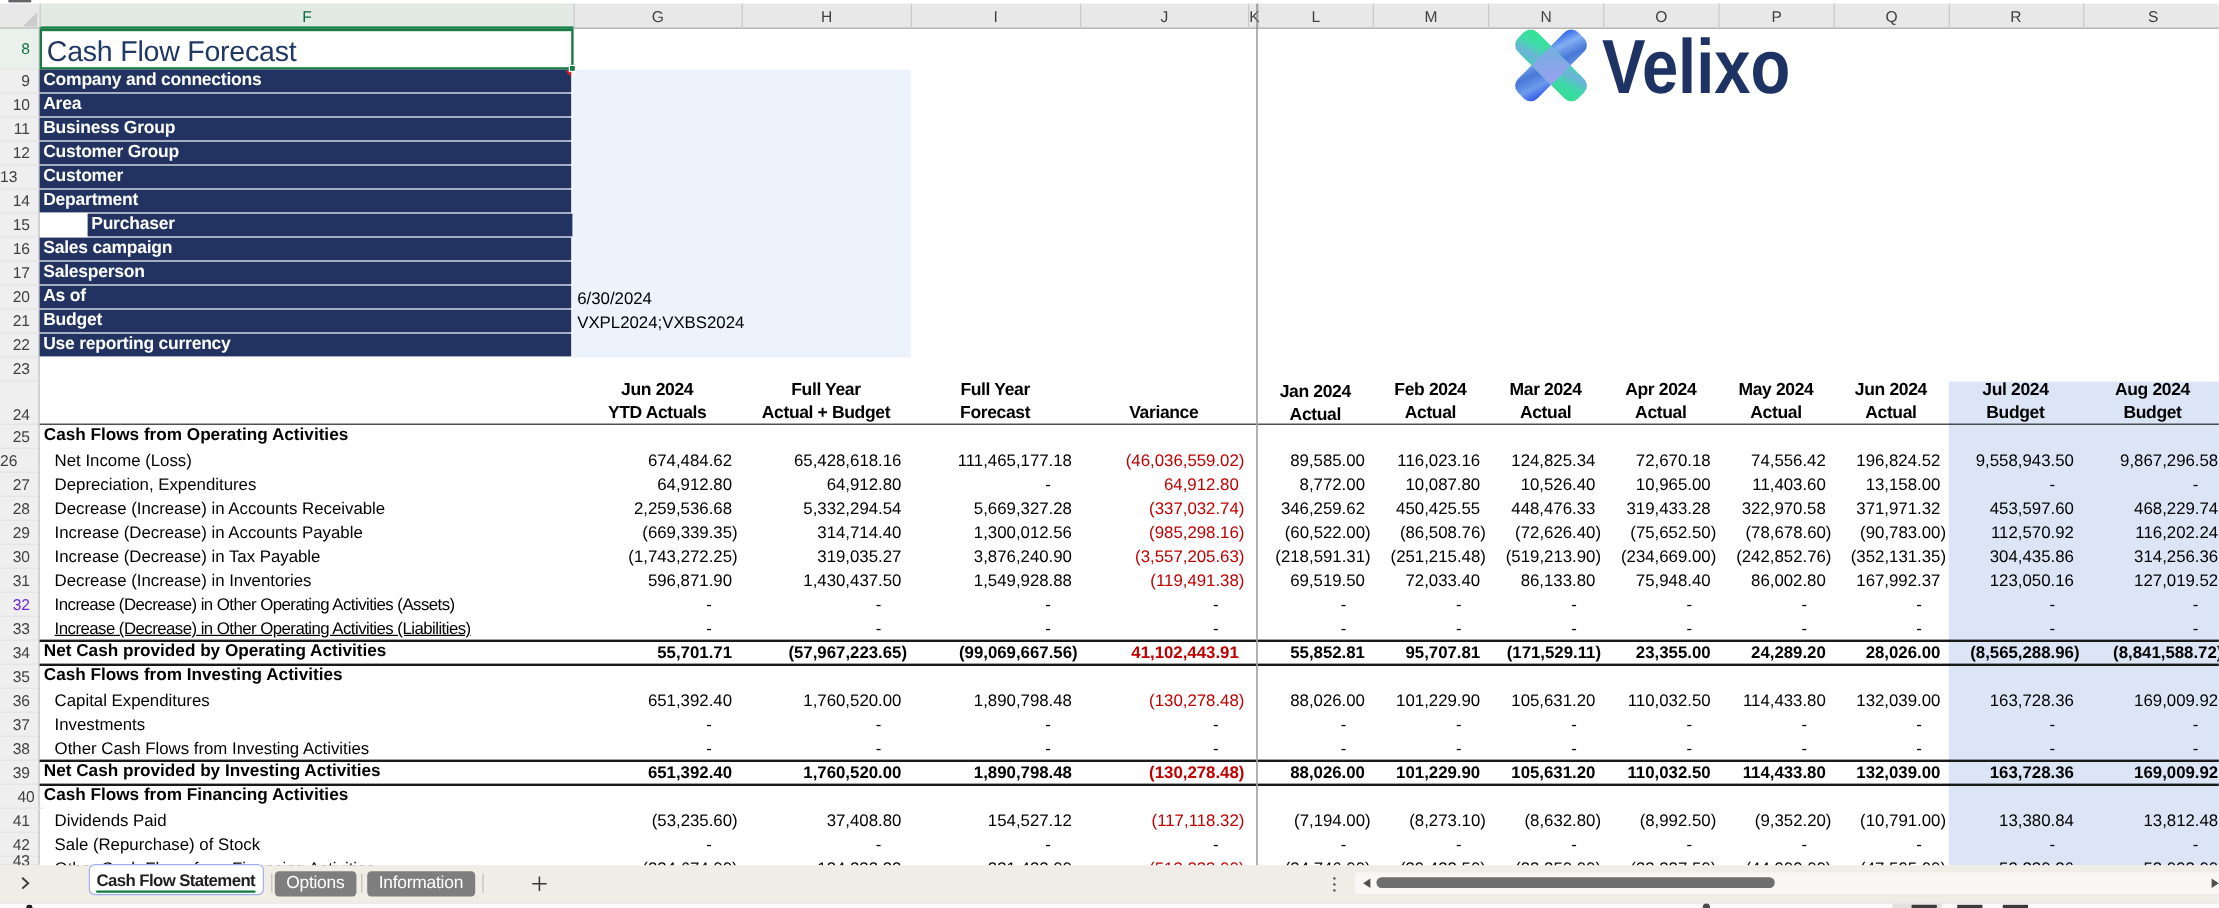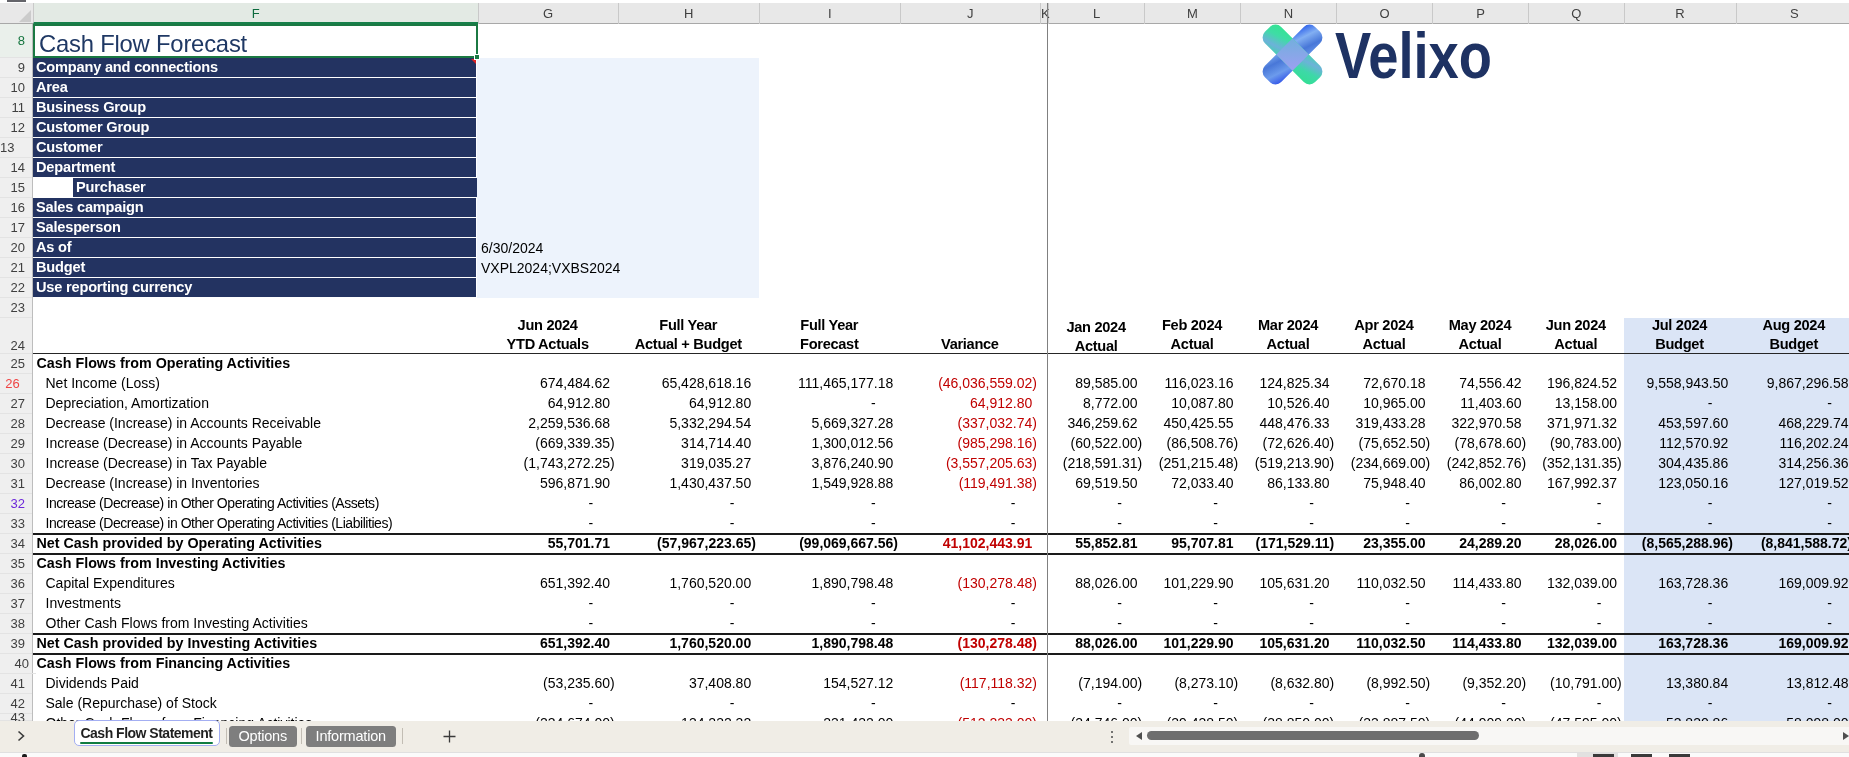--- a/index.html
+++ b/index.html
@@ -38,21 +38,21 @@
 <div class="a" style="left:0;top:158.0px;width:32px;height:20.0px;border-bottom:1px solid #E3E3E3;color:#3f3f3f;font-size:13px;line-height:20.0px;text-align:right;padding-right:7px;">14</div>
 <div class="a" style="left:0;top:178.0px;width:32px;height:20.0px;border-bottom:1px solid #E3E3E3;color:#3f3f3f;font-size:13px;line-height:20.0px;text-align:right;padding-right:7px;">15</div>
 <div class="a" style="left:0;top:198.0px;width:32px;height:20.0px;border-bottom:1px solid #E3E3E3;color:#3f3f3f;font-size:13px;line-height:20.0px;text-align:right;padding-right:7px;">16</div>
 <div class="a" style="left:0;top:218.0px;width:32px;height:20.0px;border-bottom:1px solid #E3E3E3;color:#3f3f3f;font-size:13px;line-height:20.0px;text-align:right;padding-right:7px;">17</div>
 <div class="a" style="left:0;top:238.0px;width:32px;height:20.0px;border-bottom:1px solid #E3E3E3;color:#3f3f3f;font-size:13px;line-height:20.0px;text-align:right;padding-right:7px;">20</div>
 <div class="a" style="left:0;top:258.0px;width:32px;height:20.0px;border-bottom:1px solid #E3E3E3;color:#3f3f3f;font-size:13px;line-height:20.0px;text-align:right;padding-right:7px;">21</div>
 <div class="a" style="left:0;top:278.0px;width:32px;height:20.0px;border-bottom:1px solid #E3E3E3;color:#3f3f3f;font-size:13px;line-height:20.0px;text-align:right;padding-right:7px;">22</div>
 <div class="a" style="left:0;top:298.0px;width:32px;height:19.5px;border-bottom:1px solid #E3E3E3;color:#3f3f3f;font-size:13px;line-height:19.5px;text-align:right;padding-right:7px;">23</div>
 <div class="a" style="left:0;top:317.5px;width:32px;height:36px;border-bottom:1px solid #E3E3E3;color:#3f3f3f;font-size:13px;text-align:right;padding-right:7px;display:flex;flex-direction:column;justify-content:flex-end;align-items:flex-end;">24</div>
 <div class="a" style="left:0;top:354.0px;width:32px;height:20.0px;border-bottom:1px solid #E3E3E3;color:#3f3f3f;font-size:13px;line-height:20.0px;text-align:right;padding-right:7px;">25</div>
-<div class="a" style="left:0;top:374.0px;width:32px;height:20.0px;border-bottom:1px solid #E3E3E3;color:#ef4444;font-size:13px;line-height:20.0px;text-align:center;padding-right:7px;">26</div>
+<div class="a" style="left:0;top:374.0px;width:32px;height:20.0px;border-bottom:1px solid #E3E3E3;color:#404040;font-size:13px;line-height:20.0px;text-align:left;padding-right:7px;">26</div>
 <div class="a" style="left:0;top:394.0px;width:32px;height:20.0px;border-bottom:1px solid #E3E3E3;color:#3f3f3f;font-size:13px;line-height:20.0px;text-align:right;padding-right:7px;">27</div>
 <div class="a" style="left:0;top:414.0px;width:32px;height:20.0px;border-bottom:1px solid #E3E3E3;color:#3f3f3f;font-size:13px;line-height:20.0px;text-align:right;padding-right:7px;">28</div>
 <div class="a" style="left:0;top:434.0px;width:32px;height:20.0px;border-bottom:1px solid #E3E3E3;color:#3f3f3f;font-size:13px;line-height:20.0px;text-align:right;padding-right:7px;">29</div>
 <div class="a" style="left:0;top:454.0px;width:32px;height:20.0px;border-bottom:1px solid #E3E3E3;color:#3f3f3f;font-size:13px;line-height:20.0px;text-align:right;padding-right:7px;">30</div>
 <div class="a" style="left:0;top:474.0px;width:32px;height:20.0px;border-bottom:1px solid #E3E3E3;color:#3f3f3f;font-size:13px;line-height:20.0px;text-align:right;padding-right:7px;">31</div>
 <div class="a" style="left:0;top:494.0px;width:32px;height:20.0px;border-bottom:1px solid #E3E3E3;color:#6d28d9;font-size:13px;line-height:20.0px;text-align:right;padding-right:7px;">32</div>
 <div class="a" style="left:0;top:514.0px;width:32px;height:20.0px;border-bottom:1px solid #E3E3E3;color:#3f3f3f;font-size:13px;line-height:20.0px;text-align:right;padding-right:7px;">33</div>
 <div class="a" style="left:0;top:534.0px;width:32px;height:20.0px;border-bottom:1px solid #E3E3E3;color:#3f3f3f;font-size:13px;line-height:20.0px;text-align:right;padding-right:7px;">34</div>
 <div class="a" style="left:0;top:554.0px;width:32px;height:20.0px;border-bottom:1px solid #E3E3E3;color:#3f3f3f;font-size:13px;line-height:20.0px;text-align:right;padding-right:7px;">35</div>
 <div class="a" style="left:0;top:574.0px;width:32px;height:20.0px;border-bottom:1px solid #E3E3E3;color:#3f3f3f;font-size:13px;line-height:20.0px;text-align:right;padding-right:7px;">36</div>
@@ -139,21 +139,21 @@
 <div class="a n" style="left:758.9px;top:374.0px;width:140.8px;height:20px;padding-right:6.4px;">111,465,177.18</div>
 <div class="a n red" style="left:899.7px;top:374.0px;width:140.3px;height:20px;padding-right:3.0px;">(46,036,559.02)</div>
 <div class="a n" style="left:1048.2px;top:374.0px;width:95.8px;height:20px;padding-right:6.5px;">89,585.00</div>
 <div class="a n" style="left:1144.0px;top:374.0px;width:96.0px;height:20px;padding-right:6.5px;">116,023.16</div>
 <div class="a n" style="left:1240.0px;top:374.0px;width:96.0px;height:20px;padding-right:6.5px;">124,825.34</div>
 <div class="a n" style="left:1336.0px;top:374.0px;width:96.0px;height:20px;padding-right:6.5px;">72,670.18</div>
 <div class="a n" style="left:1432.0px;top:374.0px;width:96.0px;height:20px;padding-right:6.5px;">74,556.42</div>
 <div class="a n" style="left:1528.0px;top:374.0px;width:95.5px;height:20px;padding-right:6.5px;">196,824.52</div>
 <div class="a n" style="left:1623.5px;top:374.0px;width:112.0px;height:20px;padding-right:7.3px;">9,558,943.50</div>
 <div class="a n" style="left:1735.5px;top:374.0px;width:116.5px;height:20px;padding-right:3.5px;">9,867,296.58</div>
-<div class="a lab" style="left:45.5px;top:394.0px;width:440px;height:20px;">Depreciation, Amortization</div>
+<div class="a lab" style="left:45.5px;top:394.0px;width:440px;height:20px;">Depreciation, Expenditures</div>
 <div class="a n" style="left:477.6px;top:394.0px;width:140.1px;height:20px;padding-right:7.7px;">64,912.80</div>
 <div class="a n" style="left:617.7px;top:394.0px;width:141.2px;height:20px;padding-right:7.7px;">64,912.80</div>
 <div class="a n" style="left:758.9px;top:394.0px;width:140.8px;height:20px;padding-right:24.0px;">-</div>
 <div class="a n red" style="left:899.7px;top:394.0px;width:140.3px;height:20px;padding-right:7.7px;">64,912.80</div>
 <div class="a n" style="left:1048.2px;top:394.0px;width:95.8px;height:20px;padding-right:6.5px;">8,772.00</div>
 <div class="a n" style="left:1144.0px;top:394.0px;width:96.0px;height:20px;padding-right:6.5px;">10,087.80</div>
 <div class="a n" style="left:1240.0px;top:394.0px;width:96.0px;height:20px;padding-right:6.5px;">10,526.40</div>
 <div class="a n" style="left:1336.0px;top:394.0px;width:96.0px;height:20px;padding-right:6.5px;">10,965.00</div>
 <div class="a n" style="left:1432.0px;top:394.0px;width:96.0px;height:20px;padding-right:6.5px;">11,403.60</div>
 <div class="a n" style="left:1528.0px;top:394.0px;width:95.5px;height:20px;padding-right:6.5px;">13,158.00</div>
@@ -217,21 +217,21 @@
 <div class="a n" style="left:758.9px;top:494.0px;width:140.8px;height:20px;padding-right:24.0px;">-</div>
 <div class="a n" style="left:899.7px;top:494.0px;width:140.3px;height:20px;padding-right:24.5px;">-</div>
 <div class="a n" style="left:1048.2px;top:494.0px;width:95.8px;height:20px;padding-right:22.0px;">-</div>
 <div class="a n" style="left:1144.0px;top:494.0px;width:96.0px;height:20px;padding-right:22.0px;">-</div>
 <div class="a n" style="left:1240.0px;top:494.0px;width:96.0px;height:20px;padding-right:22.0px;">-</div>
 <div class="a n" style="left:1336.0px;top:494.0px;width:96.0px;height:20px;padding-right:22.0px;">-</div>
 <div class="a n" style="left:1432.0px;top:494.0px;width:96.0px;height:20px;padding-right:22.0px;">-</div>
 <div class="a n" style="left:1528.0px;top:494.0px;width:95.5px;height:20px;padding-right:22.0px;">-</div>
 <div class="a n" style="left:1623.5px;top:494.0px;width:112.0px;height:20px;padding-right:23.0px;">-</div>
 <div class="a n" style="left:1735.5px;top:494.0px;width:116.5px;height:20px;padding-right:20.0px;">-</div>
-<div class="a lab xt" style="left:45.5px;top:514.0px;width:440px;height:20px;">Increase (Decrease) in Other Operating Activities (Liabilities)</div>
+<div class="a lab xt" style="left:45.5px;top:514.0px;width:440px;height:20px;text-decoration:underline;">Increase (Decrease) in Other Operating Activities (Liabilities)</div>
 <div class="a n" style="left:477.6px;top:514.0px;width:140.1px;height:20px;padding-right:24.5px;">-</div>
 <div class="a n" style="left:617.7px;top:514.0px;width:141.2px;height:20px;padding-right:24.5px;">-</div>
 <div class="a n" style="left:758.9px;top:514.0px;width:140.8px;height:20px;padding-right:24.0px;">-</div>
 <div class="a n" style="left:899.7px;top:514.0px;width:140.3px;height:20px;padding-right:24.5px;">-</div>
 <div class="a n" style="left:1048.2px;top:514.0px;width:95.8px;height:20px;padding-right:22.0px;">-</div>
 <div class="a n" style="left:1144.0px;top:514.0px;width:96.0px;height:20px;padding-right:22.0px;">-</div>
 <div class="a n" style="left:1240.0px;top:514.0px;width:96.0px;height:20px;padding-right:22.0px;">-</div>
 <div class="a n" style="left:1336.0px;top:514.0px;width:96.0px;height:20px;padding-right:22.0px;">-</div>
 <div class="a n" style="left:1432.0px;top:514.0px;width:96.0px;height:20px;padding-right:22.0px;">-</div>
 <div class="a n" style="left:1528.0px;top:514.0px;width:95.5px;height:20px;padding-right:22.0px;">-</div>

